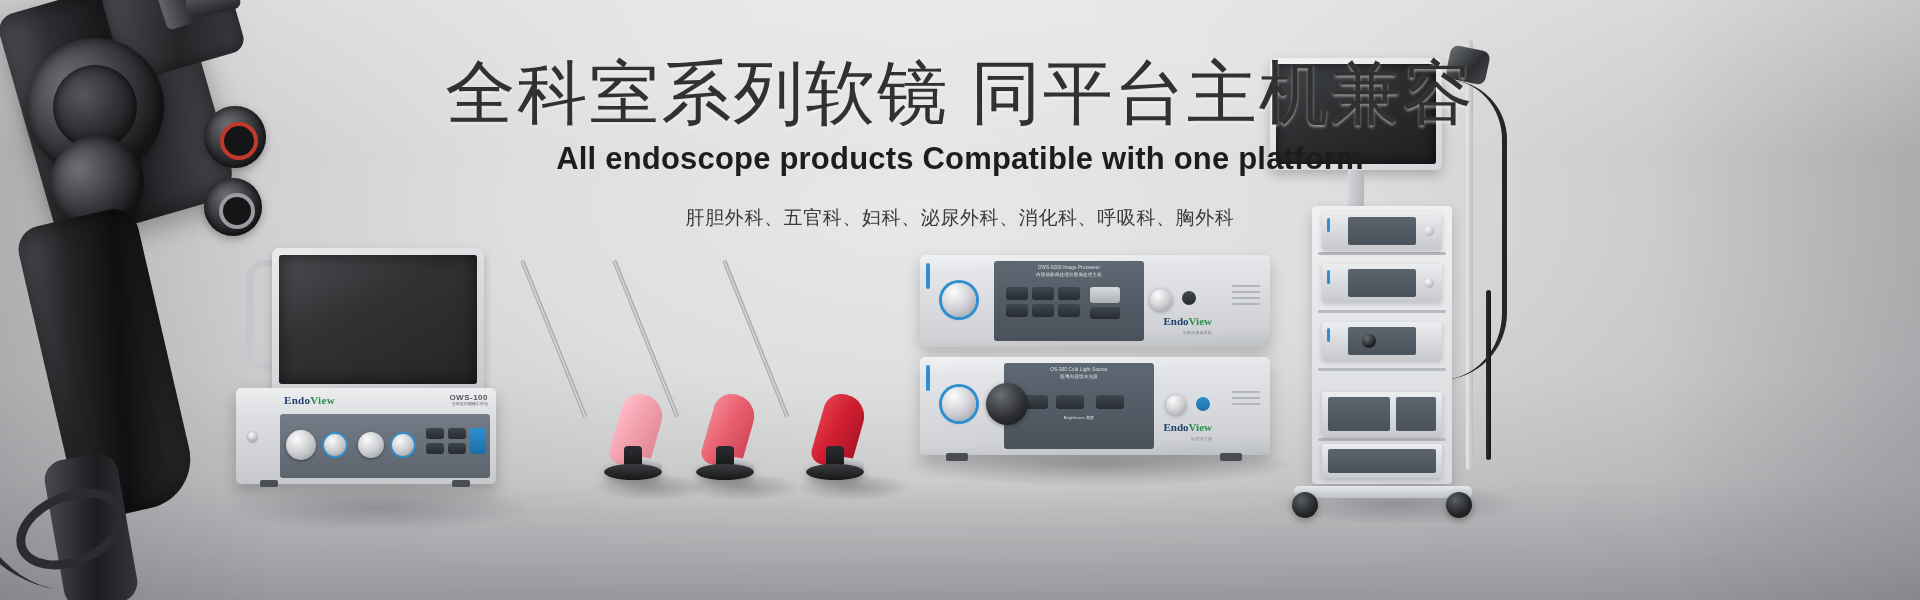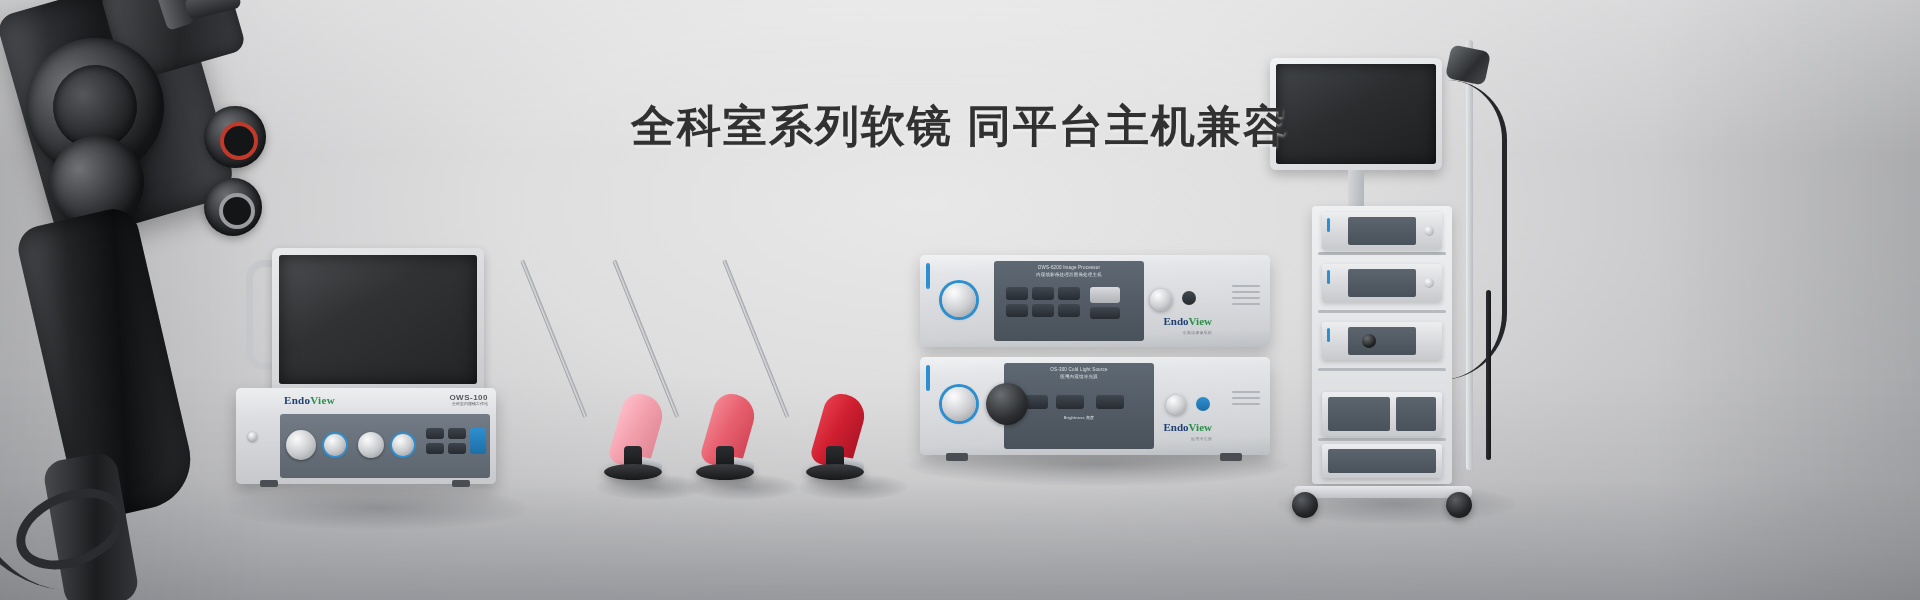--- a/index.html
+++ b/index.html
@@ -22,24 +22,23 @@
       linear-gradient(to right, rgba(0,0,0,.10) 0%, rgba(0,0,0,0) 14%, rgba(0,0,0,0) 86%, rgba(0,0,0,.10) 100%);
   }
   .floor{
     position:absolute;left:0;right:0;bottom:0;height:120px;
     background:linear-gradient(to bottom, rgba(170,172,176,0) 0%, rgba(166,168,172,.55) 60%, rgba(158,160,165,.8) 100%);
   }
 
   
   .textblock{position:absolute;left:0;top:52px;width:1920px;text-align:center;z-index:30;}
   .headline{
-    font-size:44px;font-weight:bold;letter-spacing:2px;color:#313131;
+    font-size:70px;font-weight:normal;letter-spacing:2px;color:#313131;
     line-height:1.18;white-space:nowrap;
     text-shadow:0 2px 3px rgba(255,255,255,.55), 0 1px 0 rgba(0,0,0,.12);
-    margin-top:48px;
   }
   .subhead{
     margin-top:6px;font-size:31px;font-weight:bold;color:#1d1d1d;
     letter-spacing:.2px;white-space:nowrap;
   }
   .cn-spec{
     margin-top:28px;font-size:19px;color:#3a3a3a;letter-spacing:.6px;white-space:nowrap;
   }
   .en-spec{
     margin-top:7px;font-size:18px;color:#3d3d3d;letter-spacing:.1px;white-space:nowrap;
@@ -465,15 +464,17 @@
     <div class="ct-base"></div>
     <div class="ct-wheel" style="left:2px;"></div>
     <div class="ct-wheel" style="left:156px;"></div>
   </div>
 
   <div class="floor"></div>
   <div class="vignette"></div>
 
   <div class="textblock">
     <div class="headline">全科室系列软镜 同平台主机兼容</div>
+    <div class="subhead">All endoscope products Compatible with one platform</div>
+    <div class="cn-spec">肝胆外科、五官科、妇科、泌尿外科、消化科、呼吸科、胸外科</div>
   </div>
 
 </div>
 
 </body></html>

